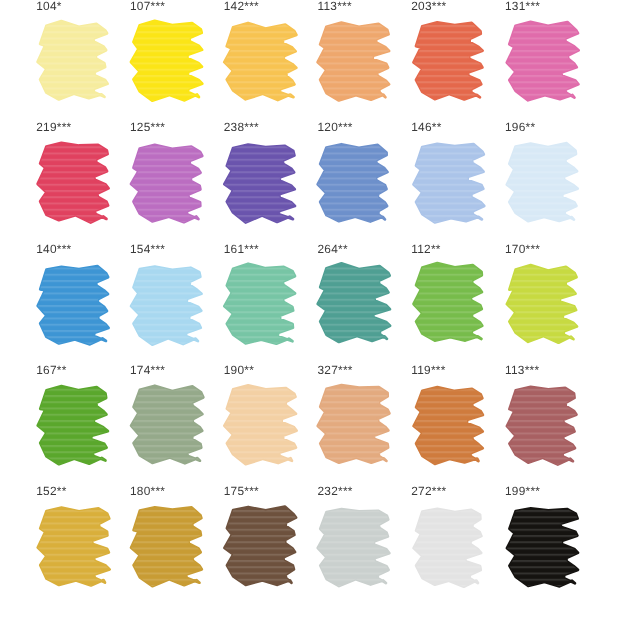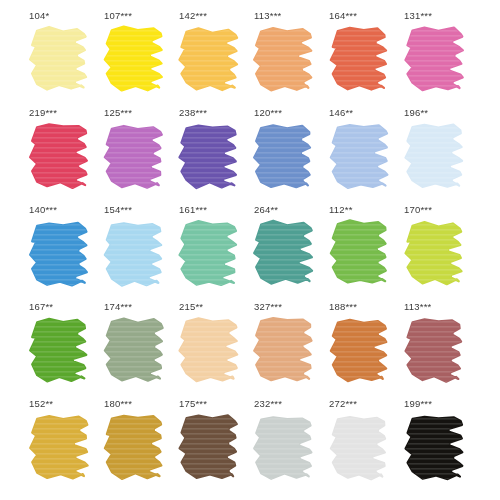--- a/index.html
+++ b/index.html
@@ -27,21 +27,20 @@
     position: absolute;
     left: 0;
     top: 0;
     width: 500px;
     height: 500px;
     display: grid;
     grid-template-columns: repeat(6, 75px);
     grid-template-rows: repeat(5, 97px);
     justify-content: center;
     align-content: start;
-    padding-top: 10px;
     box-sizing: border-box;
   }
 
   .swatch-cell {
     position: relative;
     width: 75px;
     height: 97px;
   }
 
   .swatch-label {
@@ -126,21 +125,21 @@
               <pattern id="stripes3" width="66" height="5" patternUnits="userSpaceOnUse">
                 <rect x="0" y="0" width="66" height="1.6" fill="#ffffff" opacity="0.13"></rect>
               </pattern>
             </defs>
             <path d="M 9.106121399176955 6.4577760631001375 L 21.106121399176956 3.090886488340192 L 35.106121399176956 6.44048353909465 L 50.802194787379975 4.042652606310014 L 57.802194787379975 8.817146776406036 L 58.86950445816187 12.457776063100138 L 49.01325445816187 16.457772205075447 L 49.01325445816187 18.957772205075447 L 56.33230452674897 22.79110082304527 L 59.2917524005487 25.79110082304527 L 46.18632544581619 29.79109696502058 L 46.18632544581619 32.29109696502058 L 57.00419238683128 36.1244255829904 L 58.48714849108368 39.1244255829904 L 49.8732853223594 43.12442172496571 L 49.8732853223594 45.62442172496571 L 56.625154320987654 49.457750342935526 L 59.28902606310014 52.457750342935526 L 51.5741340877915 56.457746484910835 L 51.5741340877915 58.957746484910835 L 56.36185699588478 62.791075102880654 L 54.802194787379975 60.791075102880654 L 44.802194787379975 64.7866340877915 L 32.802194787379975 61.062551440329216 L 19.106121399176956 65.36984739368998 L 9.106121399176955 59.39872685185185 L 4.1061213991769545 48.791075102880654 L 9.106121399176955 40.926028806584355 L 2.1061213991769545 34.791075102880654 L 8.106121399176955 23.361509773662547 L 4.1061213991769545 20.478866598079563 Z" fill="#eea76d" stroke="#eea76d" stroke-width="2.2" stroke-linejoin="round"></path>
             <path d="M 9.106121399176955 6.4577760631001375 L 21.106121399176956 3.090886488340192 L 35.106121399176956 6.44048353909465 L 50.802194787379975 4.042652606310014 L 57.802194787379975 8.817146776406036 L 58.86950445816187 12.457776063100138 L 49.01325445816187 16.457772205075447 L 49.01325445816187 18.957772205075447 L 56.33230452674897 22.79110082304527 L 59.2917524005487 25.79110082304527 L 46.18632544581619 29.79109696502058 L 46.18632544581619 32.29109696502058 L 57.00419238683128 36.1244255829904 L 58.48714849108368 39.1244255829904 L 49.8732853223594 43.12442172496571 L 49.8732853223594 45.62442172496571 L 56.625154320987654 49.457750342935526 L 59.28902606310014 52.457750342935526 L 51.5741340877915 56.457746484910835 L 51.5741340877915 58.957746484910835 L 56.36185699588478 62.791075102880654 L 54.802194787379975 60.791075102880654 L 44.802194787379975 64.7866340877915 L 32.802194787379975 61.062551440329216 L 19.106121399176956 65.36984739368998 L 9.106121399176955 59.39872685185185 L 4.1061213991769545 48.791075102880654 L 9.106121399176955 40.926028806584355 L 2.1061213991769545 34.791075102880654 L 8.106121399176955 23.361509773662547 L 4.1061213991769545 20.478866598079563 Z" fill="url(#stripes3)" stroke="none"></path>
           </svg>
         </div>
       </div>
       <div class="swatch-cell">
-        <div class="swatch-label">164***</div>
+        <div class="swatch-label">203***</div>
         <div class="swatch-mark">
           <svg viewBox="0 0 66 72">
             <defs>
               <pattern id="stripes4" width="66" height="5" patternUnits="userSpaceOnUse">
                 <rect x="0" y="0" width="66" height="1.6" fill="#ffffff" opacity="0.13"></rect>
               </pattern>
             </defs>
             <path d="M 10.777940672153635 6.0488340192043895 L 22.777940672153633 2.8084962277091905 L 36.77794067215363 5.089677640603567 L 50.372145061728396 3.3579989711934157 L 57.372145061728396 10.014694787379971 L 57.60664437585734 12.048834019204389 L 48.69120370370371 16.106930084019204 L 48.69120370370371 18.606930084019204 L 55.871382030178324 22.511269718792864 L 59.08290466392318 25.511269718792864 L 48.313348765432096 29.56936578360768 L 48.313348765432096 32.06936578360768 L 57.1744427297668 35.97370541838134 L 58.943424211248285 38.97370541838134 L 47.61604938271605 43.031801483196155 L 47.61604938271605 45.531801483196155 L 56.482133058984914 49.43614111796982 L 58.021536351165985 52.43614111796981 L 50.09930555555556 56.49423718278462 L 50.09930555555556 58.99423718278462 L 56.961119684499316 62.898576817558286 L 54.372145061728396 60.89857681755829 L 44.372145061728396 64.52890089163236 L 32.372145061728396 60.12014746227709 L 20.777940672153633 64.30450102880658 L 10.777940672153635 58.51624657064471 L 5.777940672153635 48.89857681755829 L 10.777940672153635 40.21098679698216 L 3.777940672153635 34.89857681755829 L 9.777940672153635 22.989831961591214 L 5.777940672153635 21.918702846364884 Z" fill="#e4684b" stroke="#e4684b" stroke-width="2.2" stroke-linejoin="round"></path>
             <path d="M 10.777940672153635 6.0488340192043895 L 22.777940672153633 2.8084962277091905 L 36.77794067215363 5.089677640603567 L 50.372145061728396 3.3579989711934157 L 57.372145061728396 10.014694787379971 L 57.60664437585734 12.048834019204389 L 48.69120370370371 16.106930084019204 L 48.69120370370371 18.606930084019204 L 55.871382030178324 22.511269718792864 L 59.08290466392318 25.511269718792864 L 48.313348765432096 29.56936578360768 L 48.313348765432096 32.06936578360768 L 57.1744427297668 35.97370541838134 L 58.943424211248285 38.97370541838134 L 47.61604938271605 43.031801483196155 L 47.61604938271605 45.531801483196155 L 56.482133058984914 49.43614111796982 L 58.021536351165985 52.43614111796981 L 50.09930555555556 56.49423718278462 L 50.09930555555556 58.99423718278462 L 56.961119684499316 62.898576817558286 L 54.372145061728396 60.89857681755829 L 44.372145061728396 64.52890089163236 L 32.372145061728396 60.12014746227709 L 20.777940672153633 64.30450102880658 L 10.777940672153635 58.51624657064471 L 5.777940672153635 48.89857681755829 L 10.777940672153635 40.21098679698216 L 3.777940672153635 34.89857681755829 L 9.777940672153635 22.989831961591214 L 5.777940672153635 21.918702846364884 Z" fill="url(#stripes4)" stroke="none"></path>
           </svg>
@@ -350,21 +349,21 @@
               <pattern id="stripes19" width="66" height="5" patternUnits="userSpaceOnUse">
                 <rect x="0" y="0" width="66" height="1.6" fill="#ffffff" opacity="0.13"></rect>
               </pattern>
             </defs>
             <path d="M 9.855229766803841 5.914703360768176 L 21.85522976680384 2.5726423182441702 L 35.85522976680384 6.827589163237311 L 51.92139917695473 3.0881944444444445 L 58.92139917695473 7.9779149519890264 L 60.66374314128944 11.914703360768176 L 51.860442386831274 15.944298268175583 L 51.860442386831274 18.444298268175583 L 56.95754458161865 22.31380315500686 L 59.950188614540465 25.31380315500686 L 52.21869855967078 29.343398062414266 L 52.21869855967078 31.843398062414266 L 57.72819787379972 35.712902949245546 L 59.78756001371742 38.712902949245546 L 51.757510288065845 42.74249785665295 L 51.757510288065845 45.24249785665295 L 58.33681412894376 49.112002743484226 L 59.00919067215363 52.112002743484226 L 47.976877572016456 56.14159765089163 L 47.976877572016456 58.64159765089163 L 57.95006001371742 62.511102537722905 L 55.92139917695473 60.511102537722905 L 45.92139917695473 64.66290294924553 L 33.92139917695473 59.9840877914952 L 19.85522976680384 64.32430555555555 L 9.855229766803841 58.27904235253772 L 4.855229766803841 48.511102537722905 L 9.855229766803841 42.48535665294924 L 2.855229766803841 34.511102537722905 L 8.855229766803841 24.41466478052126 L 4.855229766803841 19.516246570644718 Z" fill="#95a98a" stroke="#95a98a" stroke-width="2.2" stroke-linejoin="round"></path>
             <path d="M 9.855229766803841 5.914703360768176 L 21.85522976680384 2.5726423182441702 L 35.85522976680384 6.827589163237311 L 51.92139917695473 3.0881944444444445 L 58.92139917695473 7.9779149519890264 L 60.66374314128944 11.914703360768176 L 51.860442386831274 15.944298268175583 L 51.860442386831274 18.444298268175583 L 56.95754458161865 22.31380315500686 L 59.950188614540465 25.31380315500686 L 52.21869855967078 29.343398062414266 L 52.21869855967078 31.843398062414266 L 57.72819787379972 35.712902949245546 L 59.78756001371742 38.712902949245546 L 51.757510288065845 42.74249785665295 L 51.757510288065845 45.24249785665295 L 58.33681412894376 49.112002743484226 L 59.00919067215363 52.112002743484226 L 47.976877572016456 56.14159765089163 L 47.976877572016456 58.64159765089163 L 57.95006001371742 62.511102537722905 L 55.92139917695473 60.511102537722905 L 45.92139917695473 64.66290294924553 L 33.92139917695473 59.9840877914952 L 19.85522976680384 64.32430555555555 L 9.855229766803841 58.27904235253772 L 4.855229766803841 48.511102537722905 L 9.855229766803841 42.48535665294924 L 2.855229766803841 34.511102537722905 L 8.855229766803841 24.41466478052126 L 4.855229766803841 19.516246570644718 Z" fill="url(#stripes19)" stroke="none"></path>
           </svg>
         </div>
       </div>
       <div class="swatch-cell">
-        <div class="swatch-label">215**</div>
+        <div class="swatch-label">190**</div>
         <div class="swatch-mark">
           <svg viewBox="0 0 66 72">
             <defs>
               <pattern id="stripes20" width="66" height="5" patternUnits="userSpaceOnUse">
                 <rect x="0" y="0" width="66" height="1.6" fill="#ffffff" opacity="0.13"></rect>
               </pattern>
             </defs>
             <path d="M 9.527049039780522 5.505761316872428 L 21.527049039780522 2.2902520576131686 L 35.52704903978052 5.476783264746228 L 51.49134945130316 4.403540809327846 L 58.49134945130316 9.175462962962964 L 59.40088305898492 11.505761316872428 L 51.53839163237312 15.59345614711934 L 51.53839163237312 18.09345614711934 L 56.49662208504802 22.033972050754457 L 59.74134087791496 25.033972050754457 L 48.3457218792867 29.12166688100137 L 48.3457218792867 31.62166688100137 L 57.898448216735254 35.562182784636484 L 60.24383573388204 38.562182784636484 L 49.5002743484225 42.649877614883394 L 49.5002743484225 45.149877614883394 L 58.19379286694102 49.09039351851851 L 59.74170096021948 52.09039351851852 L 46.50204903978052 56.17808834876543 L 46.50204903978052 58.67808834876543 L 56.54932270233196 62.618604252400544 L 55.49134945130316 60.618604252400544 L 45.49134945130316 64.40516975308641 L 33.49134945130316 61.04168381344307 L 19.527049039780522 65.25895919067214 L 9.527049039780522 57.396562071330585 L 4.527049039780522 48.618604252400544 L 9.527049039780522 41.77031464334705 L 2.5270490397805214 34.618604252400544 L 8.527049039780522 24.042986968449927 L 4.527049039780522 20.95608281893004 Z" fill="#f3d0a4" stroke="#f3d0a4" stroke-width="2.2" stroke-linejoin="round"></path>
             <path d="M 9.527049039780522 5.505761316872428 L 21.527049039780522 2.2902520576131686 L 35.52704903978052 5.476783264746228 L 51.49134945130316 4.403540809327846 L 58.49134945130316 9.175462962962964 L 59.40088305898492 11.505761316872428 L 51.53839163237312 15.59345614711934 L 51.53839163237312 18.09345614711934 L 56.49662208504802 22.033972050754457 L 59.74134087791496 25.033972050754457 L 48.3457218792867 29.12166688100137 L 48.3457218792867 31.62166688100137 L 57.898448216735254 35.562182784636484 L 60.24383573388204 38.562182784636484 L 49.5002743484225 42.649877614883394 L 49.5002743484225 45.149877614883394 L 58.19379286694102 49.09039351851851 L 59.74170096021948 52.09039351851852 L 46.50204903978052 56.17808834876543 L 46.50204903978052 58.67808834876543 L 56.54932270233196 62.618604252400544 L 55.49134945130316 60.618604252400544 L 45.49134945130316 64.40516975308641 L 33.49134945130316 61.04168381344307 L 19.527049039780522 65.25895919067214 L 9.527049039780522 57.396562071330585 L 4.527049039780522 48.618604252400544 L 9.527049039780522 41.77031464334705 L 2.5270490397805214 34.618604252400544 L 8.527049039780522 24.042986968449927 L 4.527049039780522 20.95608281893004 Z" fill="url(#stripes20)" stroke="none"></path>
           </svg>
@@ -378,21 +377,21 @@
               <pattern id="stripes21" width="66" height="5" patternUnits="userSpaceOnUse">
                 <rect x="0" y="0" width="66" height="1.6" fill="#ffffff" opacity="0.13"></rect>
               </pattern>
             </defs>
             <path d="M 9.198868312757202 5.09681927297668 L 21.198868312757202 2.0078617969821675 L 35.1988683127572 4.125977366255144 L 51.06129972565158 3.7188871742112486 L 58.06129972565158 8.3730109739369 L 58.13802297668039 11.096819272976681 L 51.21634087791495 15.242614026063102 L 51.21634087791495 17.7426140260631 L 58.03569958847737 21.754140946502055 L 59.53249314128944 24.754140946502055 L 50.47274519890261 28.899935699588475 L 50.47274519890261 31.399935699588475 L 56.068698559670786 35.41146262002743 L 58.70011145404664 38.411462620027436 L 47.24303840877916 42.557257373113856 L 47.24303840877916 45.057257373113856 L 58.05077160493828 49.06878429355281 L 58.47421124828532 52.06878429355281 L 51.027220507544584 56.21457904663923 L 51.027220507544584 58.71457904663923 L 57.14858539094651 62.72610596707818 L 55.06129972565158 60.72610596707818 L 45.06129972565158 64.14743655692729 L 33.06129972565158 60.09927983539094 L 19.198868312757202 64.19361282578875 L 9.198868312757202 59.51408179012345 L 4.1988683127572015 48.72610596707818 L 9.198868312757202 41.05527263374485 L 2.1988683127572015 34.72610596707818 L 8.198868312757202 23.671309156378594 L 4.1988683127572015 19.395919067215363 Z" fill="#e3aa7f" stroke="#e3aa7f" stroke-width="2.2" stroke-linejoin="round"></path>
             <path d="M 9.198868312757202 5.09681927297668 L 21.198868312757202 2.0078617969821675 L 35.1988683127572 4.125977366255144 L 51.06129972565158 3.7188871742112486 L 58.06129972565158 8.3730109739369 L 58.13802297668039 11.096819272976681 L 51.21634087791495 15.242614026063102 L 51.21634087791495 17.7426140260631 L 58.03569958847737 21.754140946502055 L 59.53249314128944 24.754140946502055 L 50.47274519890261 28.899935699588475 L 50.47274519890261 31.399935699588475 L 56.068698559670786 35.41146262002743 L 58.70011145404664 38.411462620027436 L 47.24303840877916 42.557257373113856 L 47.24303840877916 45.057257373113856 L 58.05077160493828 49.06878429355281 L 58.47421124828532 52.06878429355281 L 51.027220507544584 56.21457904663923 L 51.027220507544584 58.71457904663923 L 57.14858539094651 62.72610596707818 L 55.06129972565158 60.72610596707818 L 45.06129972565158 64.14743655692729 L 33.06129972565158 60.09927983539094 L 19.198868312757202 64.19361282578875 L 9.198868312757202 59.51408179012345 L 4.1988683127572015 48.72610596707818 L 9.198868312757202 41.05527263374485 L 2.1988683127572015 34.72610596707818 L 8.198868312757202 23.671309156378594 L 4.1988683127572015 19.395919067215363 Z" fill="url(#stripes21)" stroke="none"></path>
           </svg>
         </div>
       </div>
       <div class="swatch-cell">
-        <div class="swatch-label">188***</div>
+        <div class="swatch-label">119***</div>
         <div class="swatch-mark">
           <svg viewBox="0 0 66 72">
             <defs>
               <pattern id="stripes22" width="66" height="5" patternUnits="userSpaceOnUse">
                 <rect x="0" y="0" width="66" height="1.6" fill="#ffffff" opacity="0.13"></rect>
               </pattern>
             </defs>
             <path d="M 10.870687585733883 6.687877229080932 L 22.870687585733883 3.725471536351166 L 36.87068758573388 6.77517146776406 L 50.63125 5.03423353909465 L 57.63125 9.570558984910836 L 58.87516289437586 12.687877229080932 L 50.89429012345679 16.66677190500686 L 50.89429012345679 19.16677190500686 L 57.574777091906725 22.97430984224966 L 59.32364540466392 25.97430984224966 L 46.599768518518516 29.95320451817559 L 46.599768518518516 32.45320451817559 L 56.23894890260631 36.26074245541839 L 59.15638717421125 39.26074245541838 L 50.985802469135805 43.23963713134431 L 50.985802469135805 45.73963713134431 L 55.90775034293553 49.54717506858711 L 59.20672153635117 52.54717506858711 L 49.552391975308645 56.52606974451304 L 49.552391975308645 59.02606974451304 L 55.747848079561045 62.833607681755836 L 54.63125 60.833607681755836 L 44.63125 63.88970336076818 L 32.63125 61.156875857338825 L 20.870687585733883 65.12826646090535 L 10.870687585733883 58.63160150891633 L 5.870687585733882 48.833607681755836 L 10.870687585733883 40.34023062414267 L 3.870687585733882 34.833607681755836 L 9.870687585733883 23.299631344307276 L 5.870687585733882 19.835755315500684 Z" fill="#cf7b3d" stroke="#cf7b3d" stroke-width="2.2" stroke-linejoin="round"></path>
             <path d="M 10.870687585733883 6.687877229080932 L 22.870687585733883 3.725471536351166 L 36.87068758573388 6.77517146776406 L 50.63125 5.03423353909465 L 57.63125 9.570558984910836 L 58.87516289437586 12.687877229080932 L 50.89429012345679 16.66677190500686 L 50.89429012345679 19.16677190500686 L 57.574777091906725 22.97430984224966 L 59.32364540466392 25.97430984224966 L 46.599768518518516 29.95320451817559 L 46.599768518518516 32.45320451817559 L 56.23894890260631 36.26074245541839 L 59.15638717421125 39.26074245541838 L 50.985802469135805 43.23963713134431 L 50.985802469135805 45.73963713134431 L 55.90775034293553 49.54717506858711 L 59.20672153635117 52.54717506858711 L 49.552391975308645 56.52606974451304 L 49.552391975308645 59.02606974451304 L 55.747848079561045 62.833607681755836 L 54.63125 60.833607681755836 L 44.63125 63.88970336076818 L 32.63125 61.156875857338825 L 20.870687585733883 65.12826646090535 L 10.870687585733883 58.63160150891633 L 5.870687585733882 48.833607681755836 L 10.870687585733883 40.34023062414267 L 3.870687585733882 34.833607681755836 L 9.870687585733883 23.299631344307276 L 5.870687585733882 19.835755315500684 Z" fill="url(#stripes22)" stroke="none"></path>
           </svg>

